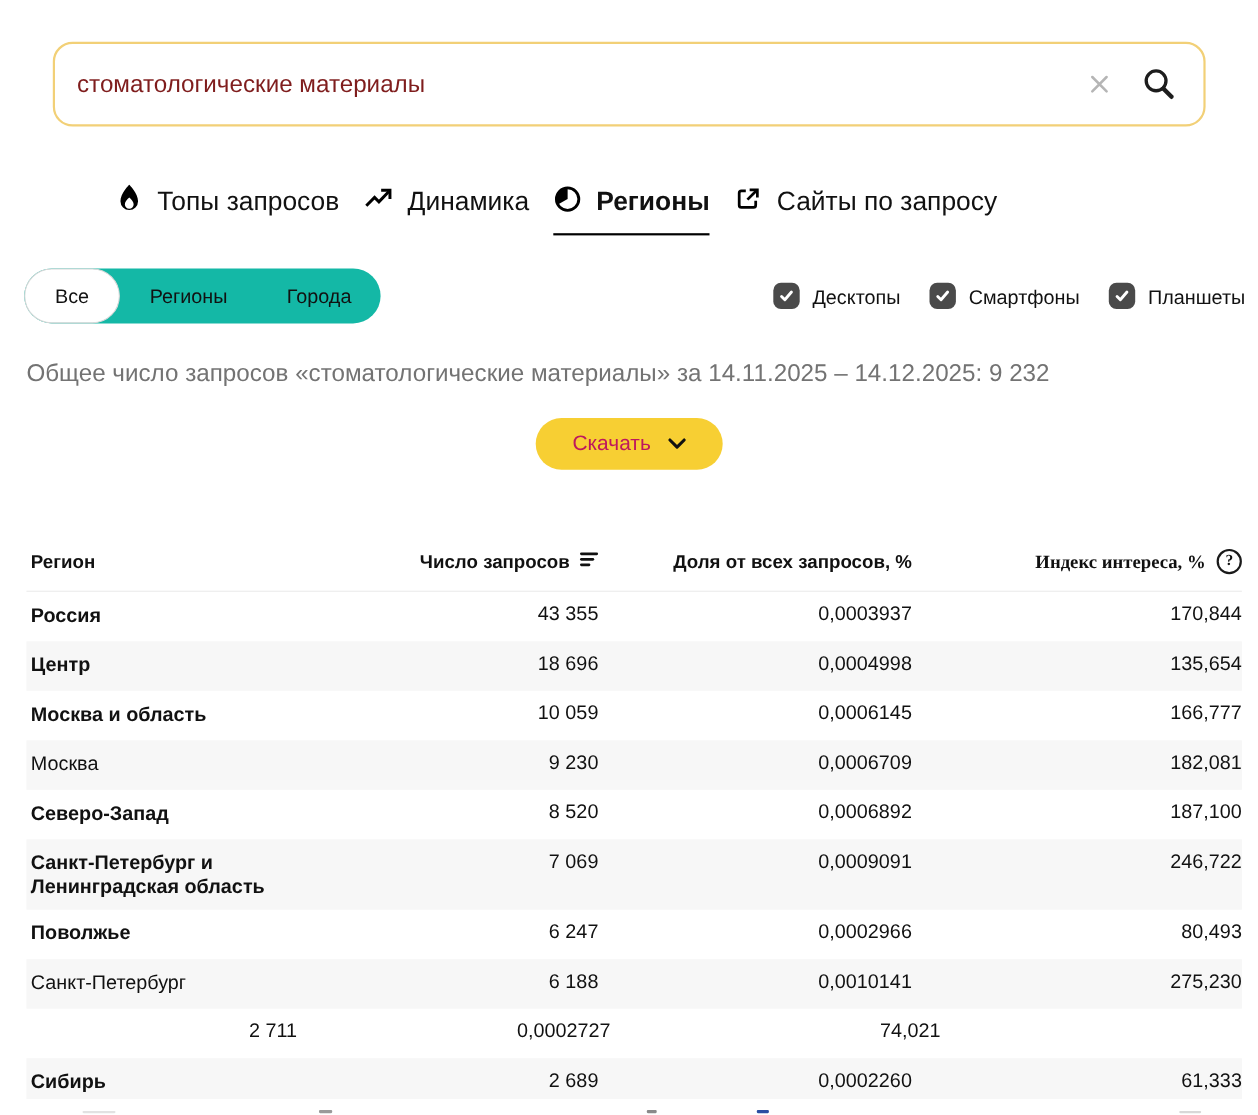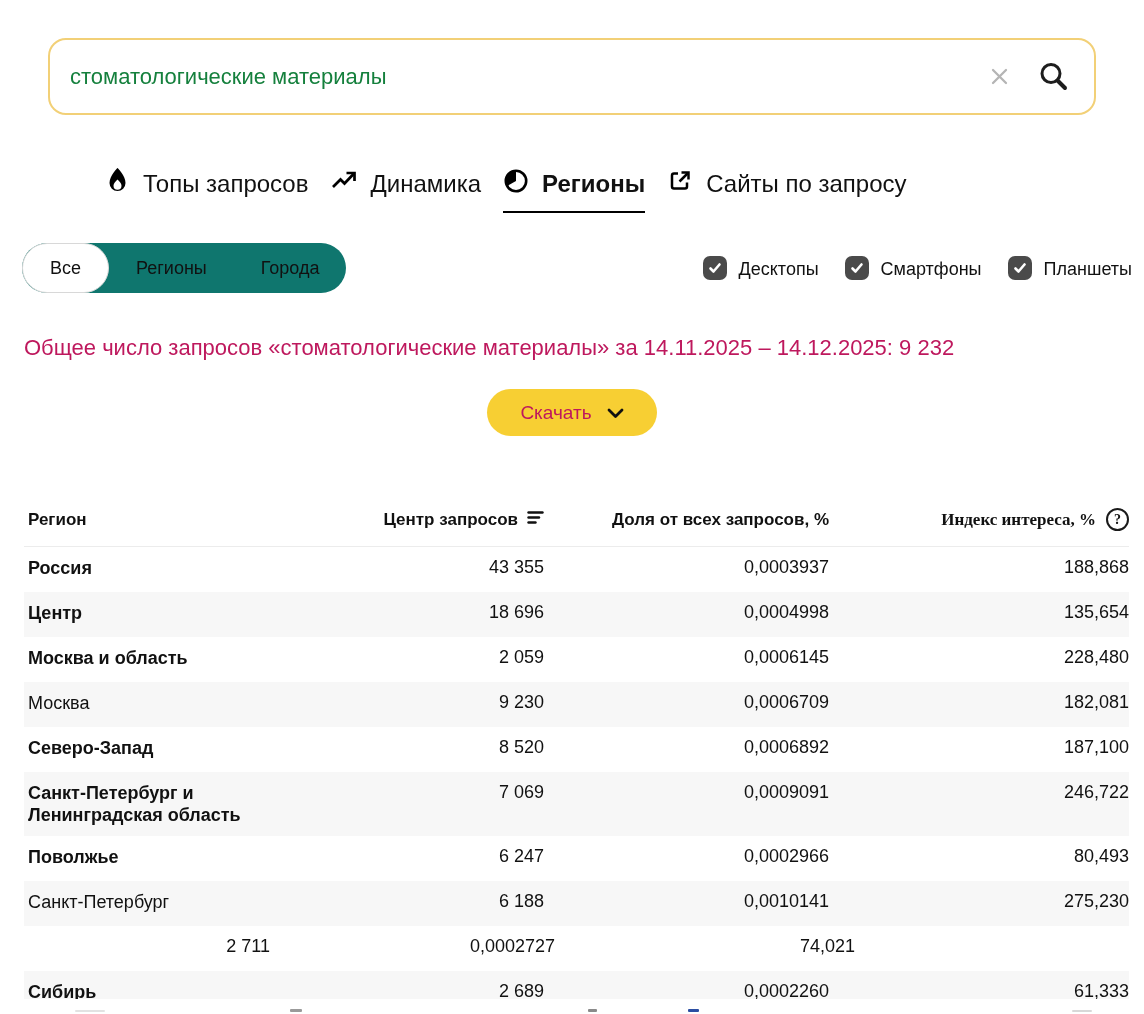--- a/index.html
+++ b/index.html
@@ -9,49 +9,49 @@
     background:#fff; color:#111;
     font-family:"Liberation Sans","DejaVu Sans",sans-serif;
   }
   
   .searchbox {
     margin:38px 48px 0 48px; height:77px;
     border:2px solid #f2d077; border-radius:18px;
     display:flex; align-items:center; padding:0 24px 0 20px; background:#fff;
   }
   .searchbox input {
-    flex:1; border:none; outline:none; font-size:22px; color:#15803d;
+    flex:1; border:none; outline:none; font-size:22px; color:#7f1d1d;
     font-family:inherit; background:transparent;
   }
   .clear-btn { display:flex; align-items:center; margin-right:24px; cursor:pointer; }
   .search-btn { display:flex; align-items:center; cursor:pointer; }
   
   .tabs { margin:52px 0 0 105px; display:flex; gap:22px; }
   .tab {
     display:flex; align-items:center; gap:13px; font-size:24px;
     padding-bottom:11px; border-bottom:2px solid transparent; cursor:pointer; color:#111;
   }
   .tab.active { font-weight:700; border-bottom-color:#000; }
   .tab svg { flex:0 0 auto; }
   
   .filters { margin:30px 12px 0 22px; display:flex; justify-content:space-between; align-items:center; }
   .segments {
-    display:inline-flex; align-items:flex-start; background:#0f766e;
+    display:inline-flex; align-items:flex-start; background:#14b8a6;
     border-radius:26px; height:50px; font-size:18px;
   }
   .segment { padding:0 27px; height:50px; display:inline-flex; align-items:center; border-radius:26px; cursor:pointer; color:#111; }
   .segment.selected { background:#fff; border:1px solid #d8d8d8; }
   .devices { display:flex; align-items:center; gap:26px; }
   .device { display:flex; align-items:flex-end; gap:12px; font-size:18px; cursor:pointer; }
   .checkbox {
     width:24px; height:24px; border-radius:7px; background:#4a4a4a;
     display:inline-flex; align-items:center; justify-content:center;
   }
   
-  .summary { margin:42px 24px 0 24px; font-size:22px; color:#be185d; }
+  .summary { margin:32px 24px 0 24px; font-size:22px; color:#737373; }
   
   .download-wrap { margin-top:28px; text-align:center; }
   .download-btn {
     display:inline-flex; align-items:center; gap:15px;
     background:#f7cf33; border:none; border-radius:24px; height:47px;
     padding:0 33px; font-size:19px; font-family:inherit; color:#be185d; cursor:pointer;
   }
   
   .table { margin:72px 15px 0 24px; }
   .thead {
@@ -191,21 +191,21 @@
           <path d="M2 2 L8.5 8.5 L15 2" stroke="#111" stroke-width="2.8" stroke-linecap="round" stroke-linejoin="round"></path>
         </svg>
       </span>
     </button>
   </div>
 
   <div class="table">
     <div class="thead">
       <span class="col-region">Регион</span>
       <span class="col-q">
-        <span>Центр запросов</span>
+        <span>Число запросов</span>
         <span>
           <svg width="17" height="15" viewBox="0 0 17 15" fill="none" stroke="#111" stroke-width="2.4" stroke-linecap="round">
             <path d="M1.5 2.5 H15.5"></path>
             <path d="M1.5 7.5 H12"></path>
             <path d="M1.5 12.5 H8.5"></path>
           </svg>
         </span>
       </span>
       <span class="col-share">Доля от всех запросов, %</span>
       <span class="col-idx">
@@ -213,39 +213,39 @@
         <span class="qmark">?</span>
       </span>
     </div>
     <div>
   <div class="trow">
     <span class="col-region">
       <span class="region-text bold">Россия</span>
     </span>
     <span class="c-q">43 355</span>
     <span class="c-share">0,0003937</span>
-    <span class="c-idx">188,868</span>
+    <span class="c-idx">170,844</span>
   </div>
 
   <div class="trow">
     <span class="col-region">
       <span class="region-text bold">Центр</span>
     </span>
     <span class="c-q">18 696</span>
     <span class="c-share">0,0004998</span>
     <span class="c-idx">135,654</span>
   </div>
 
   <div class="trow">
     <span class="col-region">
       <span class="region-text bold">Москва и область</span>
     </span>
-    <span class="c-q">2 059</span>
+    <span class="c-q">10 059</span>
     <span class="c-share">0,0006145</span>
-    <span class="c-idx">228,480</span>
+    <span class="c-idx">166,777</span>
   </div>
 
   <div class="trow">
     <span class="col-region">
       <span class="region-text">Москва</span>
     </span>
     <span class="c-q">9 230</span>
     <span class="c-share">0,0006709</span>
     <span class="c-idx">182,081</span>
   </div>

